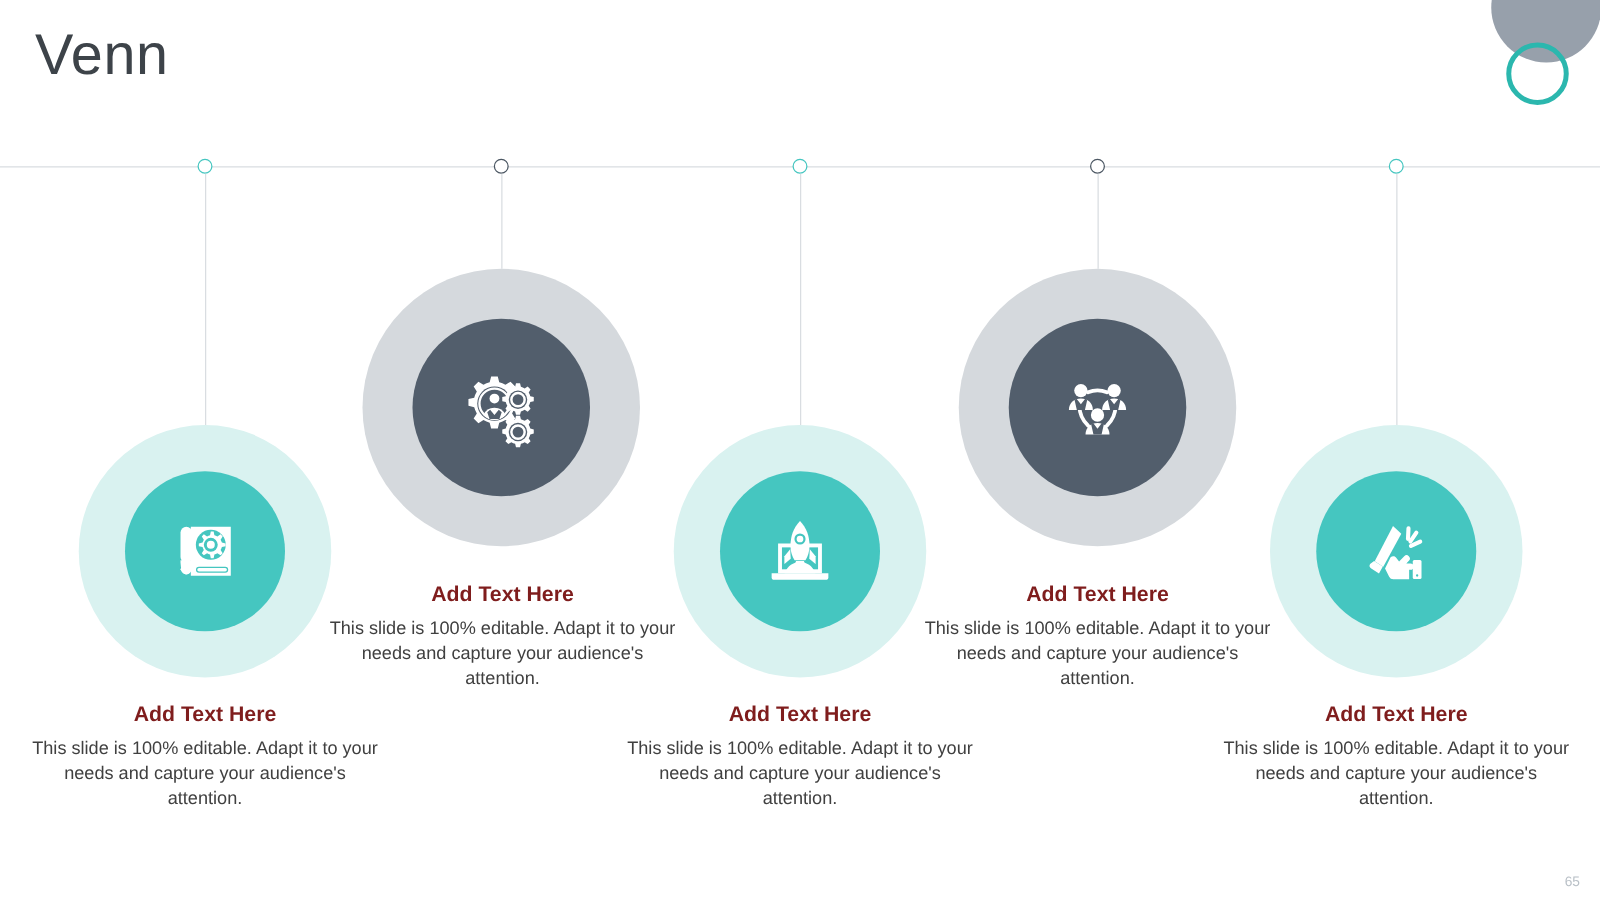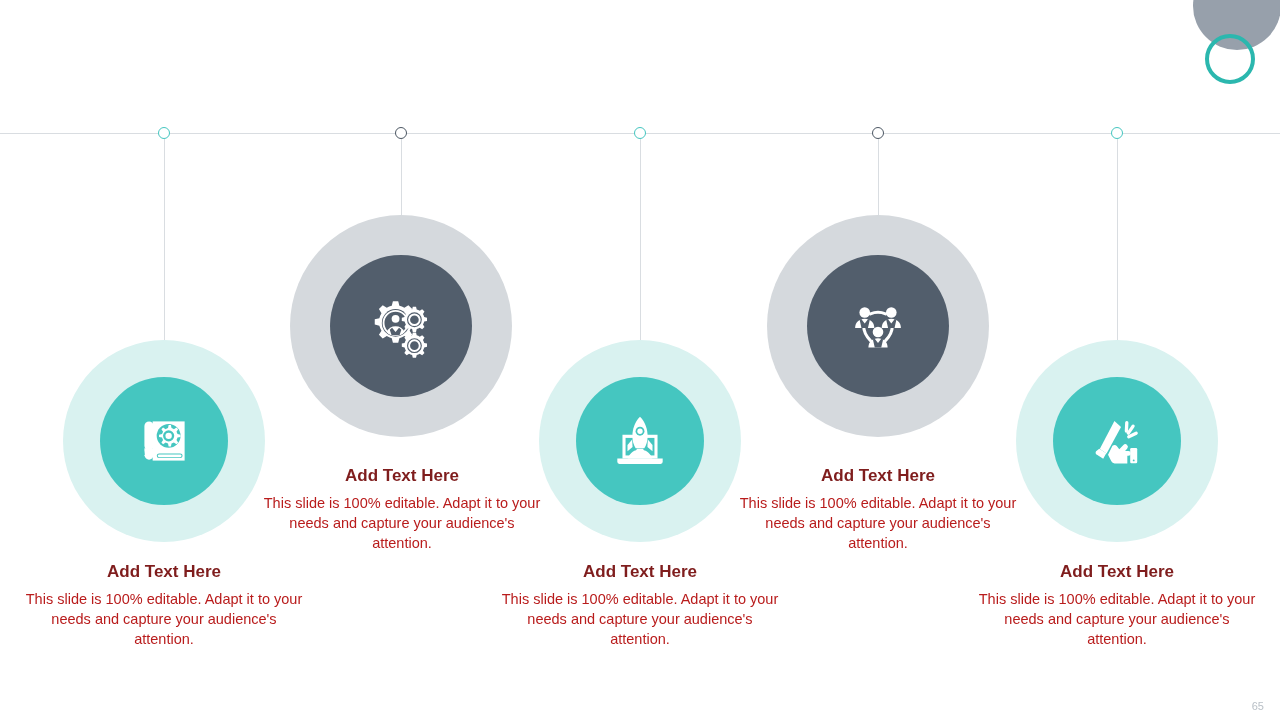--- a/index.html
+++ b/index.html
@@ -111,39 +111,40 @@
   }
   .block-heading {
     font-size: 17px;
     font-weight: bold;
     color: #7f1d1d;
     margin: 0 0 7px 0;
     line-height: 1.2;
   }
   .block-body {
     font-size: 14.5px;
-    color: #b91c1c;
+    color: #404040;
     line-height: 1.38;
     margin: 0;
   }
 
   
   #page-number {
     position: absolute;
     right: 16px;
     bottom: 8px;
     font-size: 11px;
     color: #b9c0c7;
   }
 </style>
 </head>
 <body>
 
 <div id="slide">
 
+  <div id="slide-title">Venn</div>
 
   <div class="deco-gray-blob"></div>
   <div class="deco-teal-ring"></div>
 
   <div id="timeline-rail"></div>
 
   <div class="node-marker teal" style="left:158px;"></div>
   <div class="connector" style="left:164px; height:201px;"></div>
 
   <div class="ring-outer teal" style="left:63px; top:340px; width:202px; height:202px;"></div>

